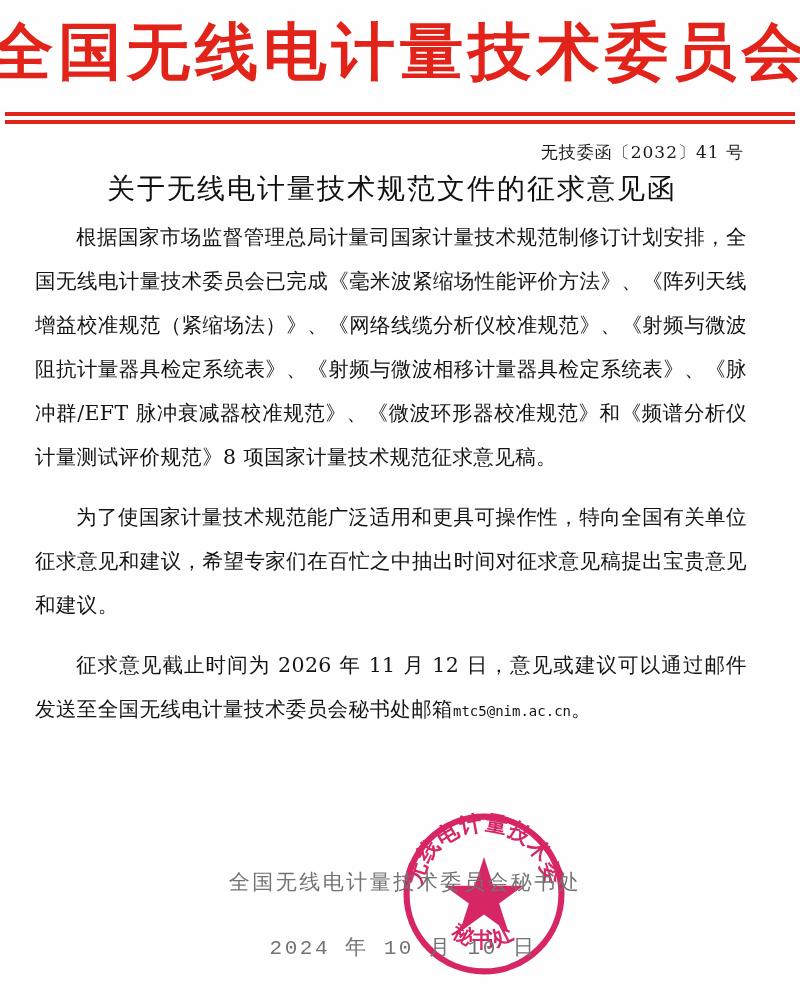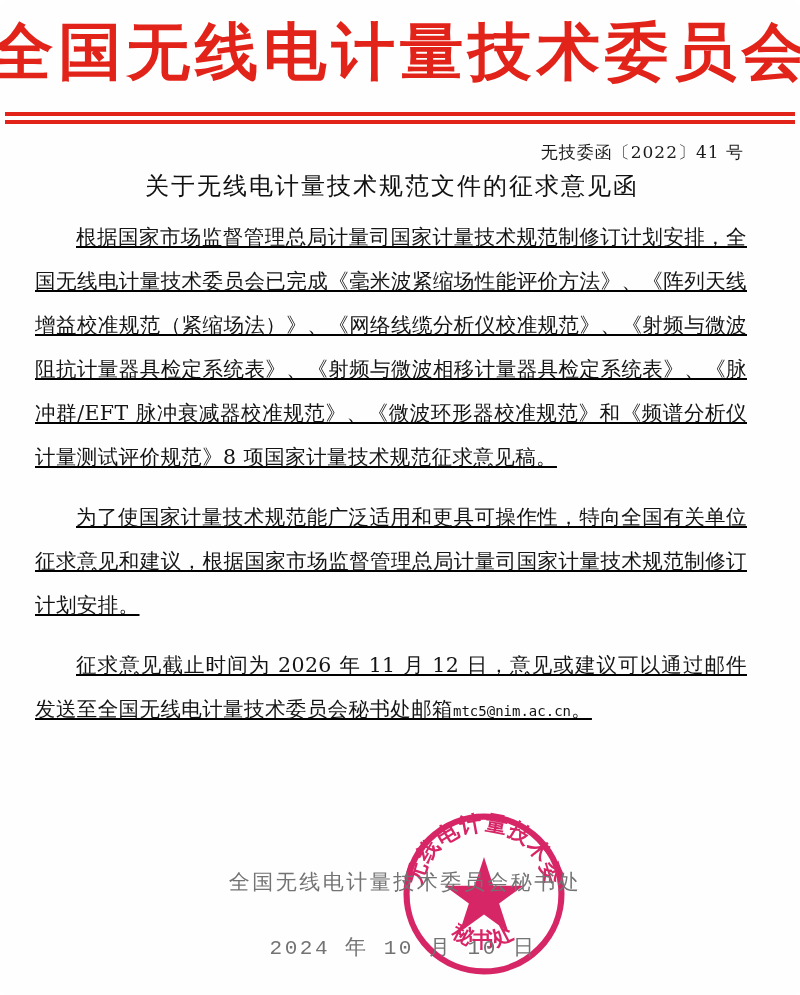--- a/index.html
+++ b/index.html
@@ -64,33 +64,32 @@
     white-space:nowrap;
   }
 
   
   .doc-title{
     position:absolute;
     top:170px;
     left:0; right:16px;
     text-align:center;
     font-family:Liberation Mono, monospace;
-    font-size:24px;
+    font-size:28px;
     color:#111;
     letter-spacing:2px;
     white-space:nowrap;
   }
 
   
   .body-block{
     position:absolute;
     top:215px;
     left:35px;
     width:712px;
-    text-decoration:underline;
   }
   .para{
     font-family:"DejaVu Serif", serif;
     font-size:20.5px;
     line-height:44px;
     color:#141414;
     text-align:justify;
     text-justify:inter-ideograph;
     text-indent:2em;
     margin:0 0 0 0;
@@ -148,28 +147,28 @@
 
   <div class="masthead">
     <div class="masthead-title">全国无线电计量技术委员会</div>
   </div>
 
   <div class="rule-wrap">
     <div class="rule-thick"></div>
     <div class="rule-thin"></div>
   </div>
 
-  <div class="docnum">无技委函〔2022〕41 号</div>
+  <div class="docnum">无技委函〔2032〕41 号</div>
 
   <div class="doc-title">关于无线电计量技术规范文件的征求意见函</div>
 
   <div class="body-block">
     <p class="para p1">根据国家市场监督管理总局计量司国家计量技术规范制修订计划安排，全国无线电计量技术委员会已完成《毫米波紧缩场性能评价方法》、《阵列天线增益校准规范（紧缩场法）》、《网络线缆分析仪校准规范》、《射频与微波阻抗计量器具检定系统表》、《射频与微波相移计量器具检定系统表》、《脉冲群/EFT 脉冲衰减器校准规范》、《微波环形器校准规范》和《频谱分析仪计量测试评价规范》8 项国家计量技术规范征求意见稿。</p>
 
-    <p class="para p2">为了使国家计量技术规范能广泛适用和更具可操作性，特向全国有关单位征求意见和建议，根据国家市场监督管理总局计量司国家计量技术规范制修订计划安排。</p>
+    <p class="para p2">为了使国家计量技术规范能广泛适用和更具可操作性，特向全国有关单位征求意见和建议，希望专家们在百忙之中抽出时间对征求意见稿提出宝贵意见和建议。</p>
 
     <p class="para p3">
       <span>征求意见截止时间为 2026 年 11 月 12 日，意见或建议可以通过邮件发送至全国无线电计量技术委员会秘书处邮箱</span><span class="mono">mtc5@nim.ac.cn</span><span>。</span>
     </p>
   </div>
 
   <div class="seal">
     <svg viewBox="0 0 200 200" xmlns="http://www.w3.org/2000/svg">
       <defs>
         <path id="arcTop" d="M 28,100 A 72,72 0 0 1 172,100" fill="none"></path>

